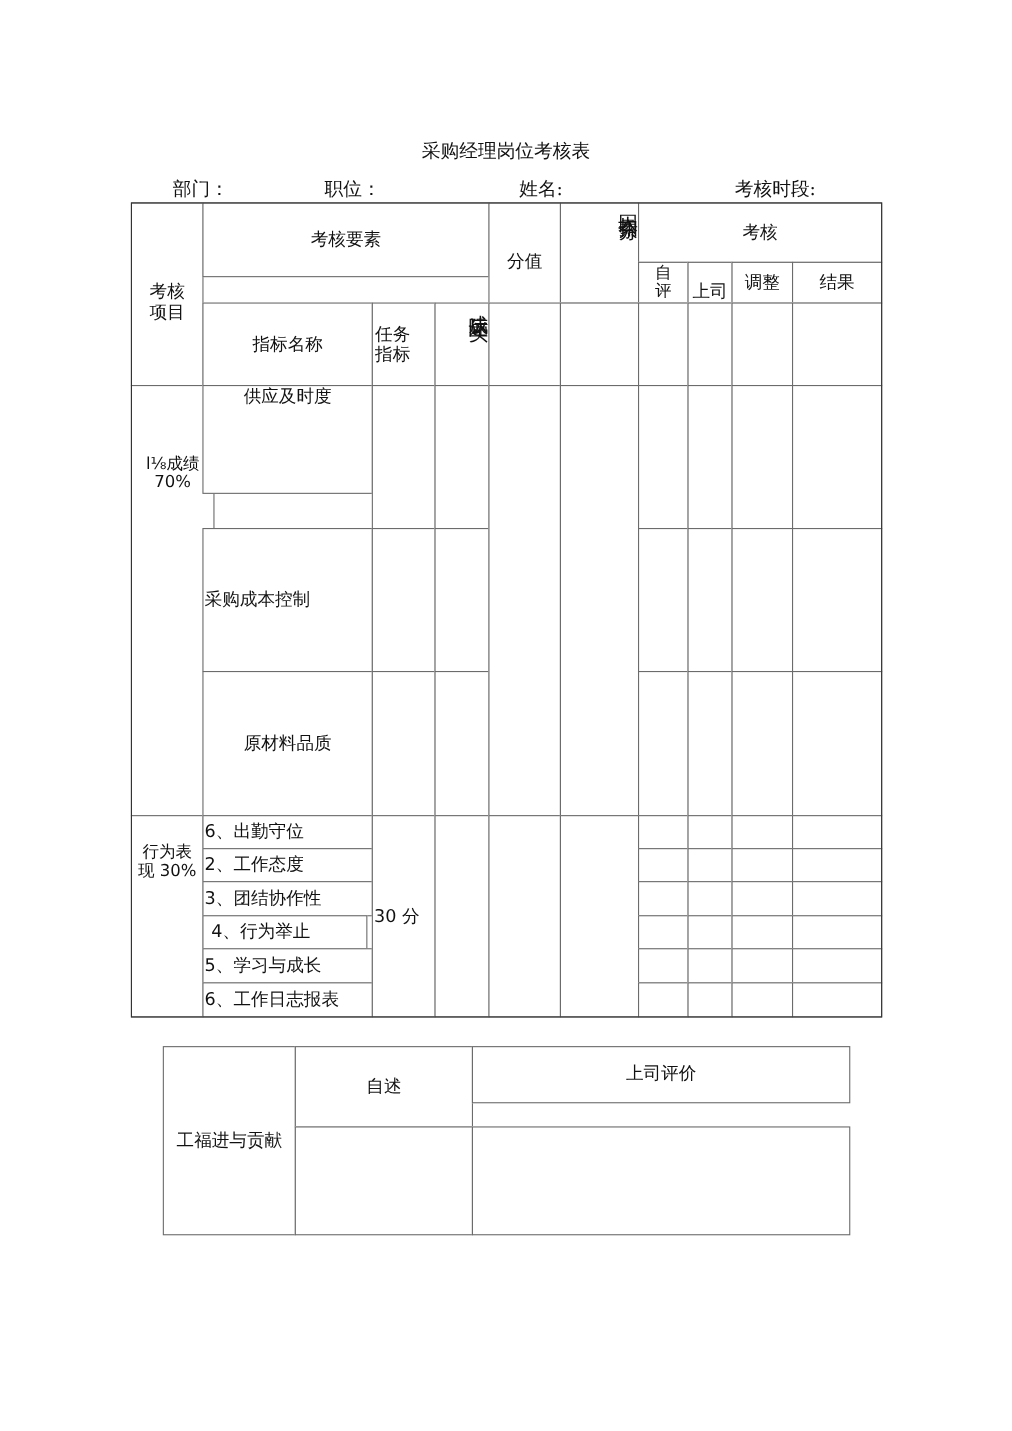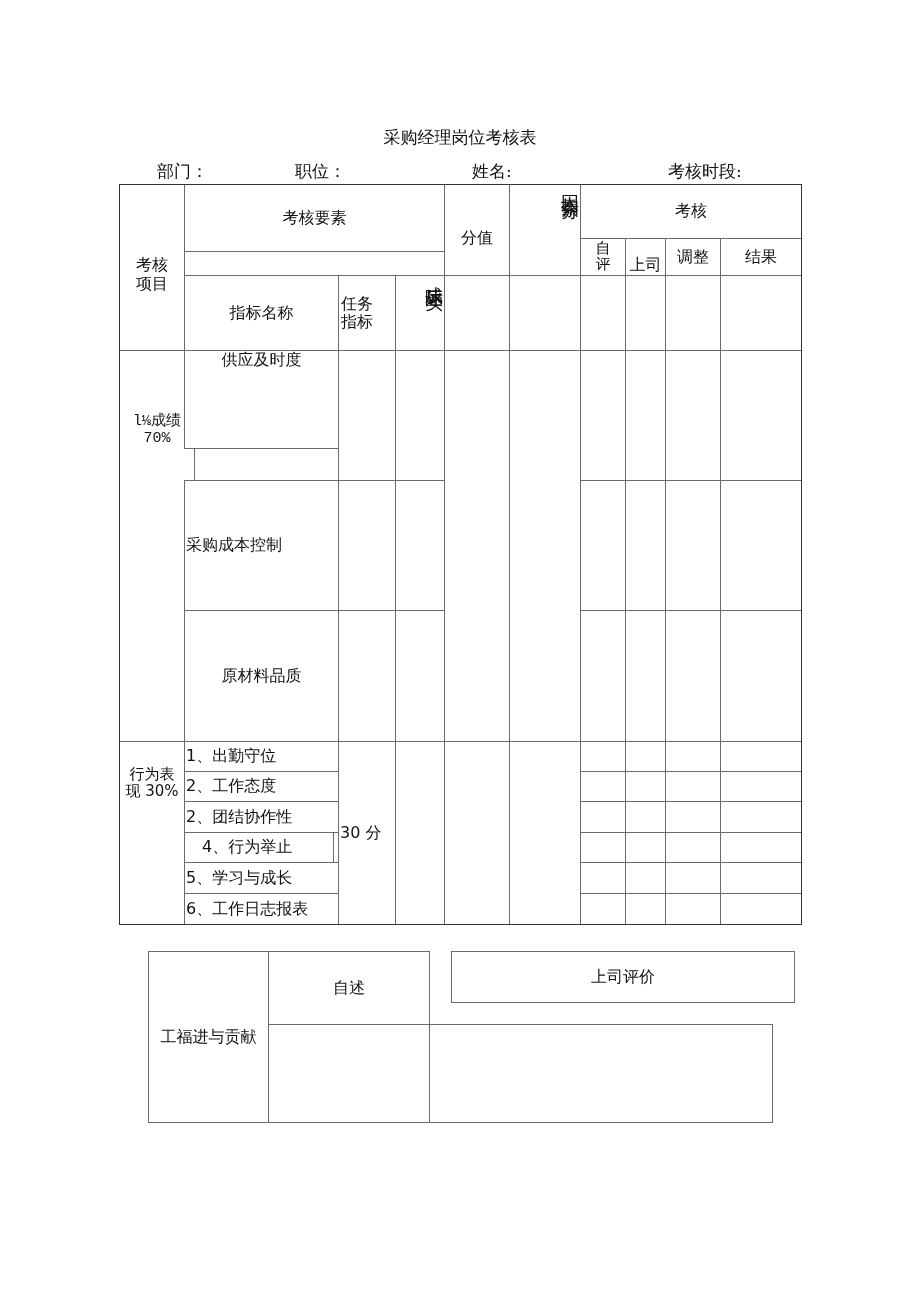--- a/index.html
+++ b/index.html
@@ -40,21 +40,21 @@
   <div class="cell" style="left:665px;top:238px;width:56px;height:38px;">调整</div>
   <div class="cell" style="left:720px;top:238px;width:82px;height:38px;">结果</div>
 
   <div class="cell" style="left:444px;top:275px;width:66px;height:76px;"></div>
   <div class="cell" style="left:509px;top:275px;width:72px;height:76px;"></div>
   <div class="cell" style="left:580px;top:275px;width:46px;height:76px;"></div>
   <div class="cell" style="left:625px;top:275px;width:41px;height:76px;"></div>
   <div class="cell" style="left:665px;top:275px;width:56px;height:76px;"></div>
   <div class="cell" style="left:720px;top:275px;width:82px;height:76px;"></div>
 
-  <div class="cell" style="left:119px;top:350px;width:76px;height:392px;white-space:pre-line;align-items:flex-start;padding-top:62px;font-size:15px;font-family:Liberation Mono, monospace;">l⅛成绩
+  <div class="cell" style="left:119px;top:350px;width:76px;height:392px;white-space:pre-line;align-items:flex-start;padding-top:62px;font-size:15px;">l⅛成绩
 70%</div>
 
   <div class="cell" style="left:184px;top:350px;width:155px;height:99px;align-items:flex-start;">供应及时度</div>
   <div class="cell" style="left:338px;top:350px;width:58px;height:131px;"></div>
   <div class="cell" style="left:395px;top:350px;width:50px;height:131px;"></div>
 
   <div class="cell left" style="left:184px;top:480px;width:155px;height:131px;padding-left:1px;">采购成本控制</div>
   <div class="cell" style="left:338px;top:480px;width:58px;height:131px;"></div>
   <div class="cell" style="left:395px;top:480px;width:50px;height:131px;"></div>
 
@@ -73,24 +73,24 @@
   <div class="cell" style="left:665px;top:480px;width:56px;height:131px;"></div>
   <div class="cell" style="left:720px;top:480px;width:82px;height:131px;"></div>
   <div class="cell" style="left:580px;top:610px;width:46px;height:132px;"></div>
   <div class="cell" style="left:625px;top:610px;width:41px;height:132px;"></div>
   <div class="cell" style="left:665px;top:610px;width:56px;height:132px;"></div>
   <div class="cell" style="left:720px;top:610px;width:82px;height:132px;"></div>
 
   <div class="cell" style="left:119px;top:741px;width:66px;height:184px;white-space:pre-line;align-items:flex-start;padding-top:24px;font-size:15px;">行为表
 现 30%</div>
 
-  <div class="cell left" style="left:184px;top:741px;width:155px;height:31px;padding-left:1px;">1、出勤守位</div>
+  <div class="cell left" style="left:184px;top:741px;width:155px;height:31px;padding-left:1px;">6、出勤守位</div>
   <div class="cell left" style="left:184px;top:771px;width:155px;height:31px;padding-left:1px;">2、工作态度</div>
-  <div class="cell left" style="left:184px;top:801px;width:155px;height:32px;padding-left:1px;">2、团结协作性</div>
-  <div class="cell left" style="left:184px;top:832px;width:150px;height:31px;padding-left:17px;">4、行为举止</div>
+  <div class="cell left" style="left:184px;top:801px;width:155px;height:32px;padding-left:1px;">3、团结协作性</div>
+  <div class="cell left" style="left:184px;top:832px;width:150px;height:31px;padding-left:7px;">4、行为举止</div>
   <div class="cell left" style="left:184px;top:862px;width:155px;height:32px;padding-left:1px;">5、学习与成长</div>
   <div class="cell left" style="left:184px;top:893px;width:155px;height:32px;padding-left:1px;">6、工作日志报表</div>
 
   <div class="cell left" style="left:338px;top:741px;width:58px;height:184px;padding-left:1px;text-align:center;">30 分</div>
   <div class="cell" style="left:395px;top:741px;width:50px;height:184px;"></div>
   <div class="cell" style="left:444px;top:741px;width:66px;height:184px;"></div>
   <div class="cell" style="left:509px;top:741px;width:72px;height:184px;"></div>
 
   <div class="cell" style="left:580px;top:741px;width:46px;height:31px;"></div>
   <div class="cell" style="left:625px;top:741px;width:41px;height:31px;"></div>
@@ -121,16 +121,16 @@
   <div class="cell" style="left:625px;top:893px;width:41px;height:32px;"></div>
   <div class="cell" style="left:665px;top:893px;width:56px;height:32px;"></div>
   <div class="cell" style="left:720px;top:893px;width:82px;height:32px;"></div>
 
   <div class="outer" style="left:119px;top:184px;width:683px;height:741px;"></div>
 </div>
 
 <div>
   <div class="cell" style="left:148px;top:951px;width:121px;height:172px;font-family:'DejaVu Serif','Liberation Serif',serif;">工福进与贡献</div>
   <div class="cell" style="left:268px;top:951px;width:162px;height:74px;font-family:'DejaVu Serif','Liberation Serif',serif;">自述</div>
-  <div class="cell" style="left:429px;top:951px;width:344px;height:52px;font-family:Liberation Sans, sans-serif;margin-left:22px;">上司评价</div>
+  <div class="cell" style="left:429px;top:951px;width:344px;height:52px;font-family:Liberation Sans, sans-serif;">上司评价</div>
   <div class="cell" style="left:268px;top:1024px;width:162px;height:99px;"></div>
   <div class="cell" style="left:429px;top:1024px;width:344px;height:99px;"></div>
 </div>
 
 </body></html>

